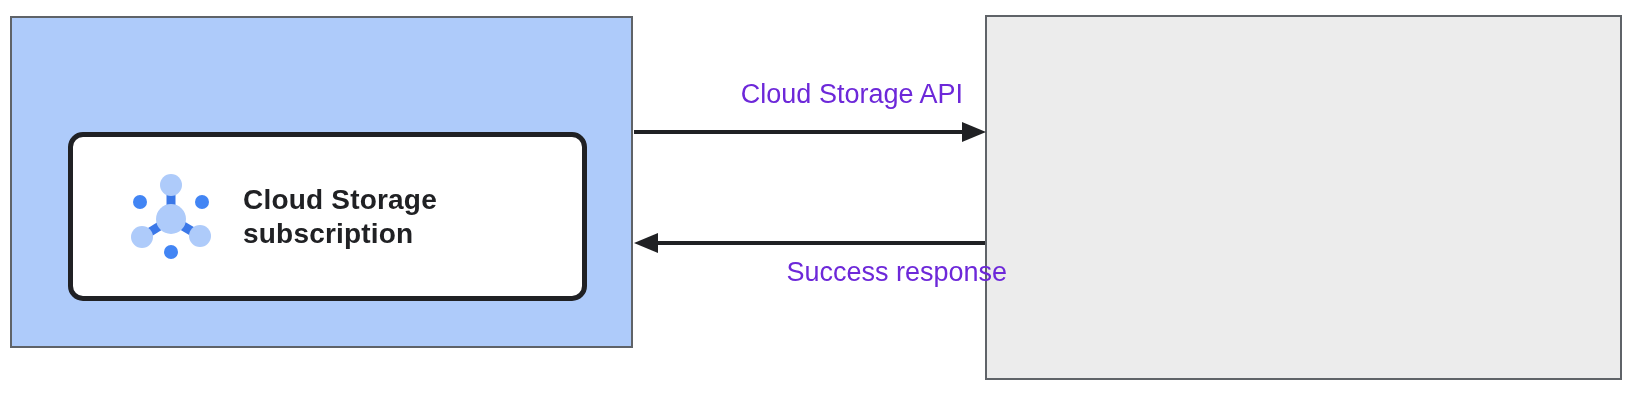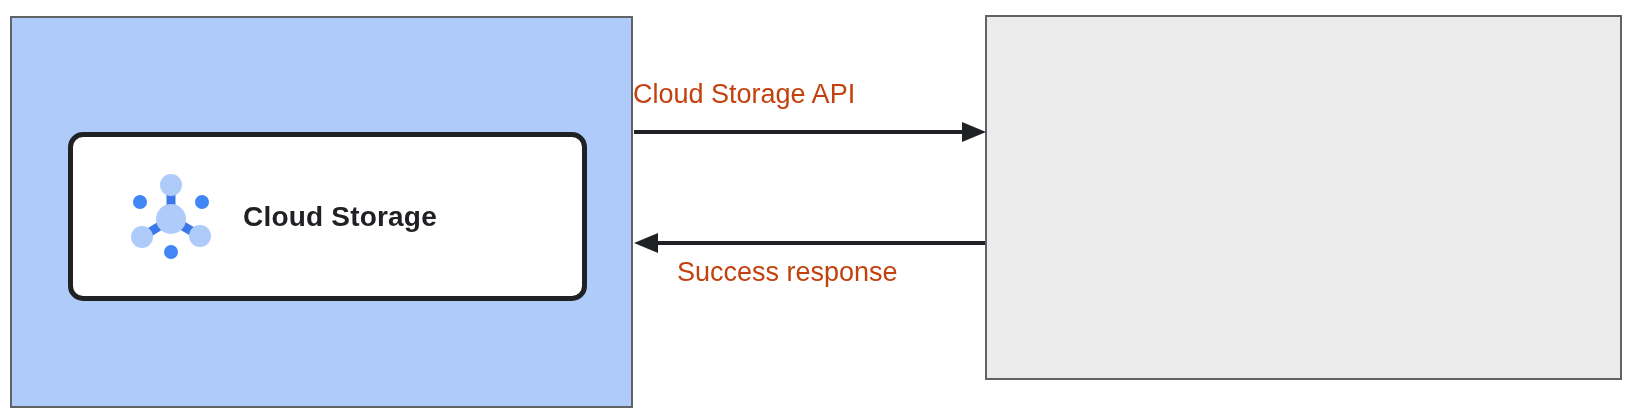--- a/index.html
+++ b/index.html
@@ -14,21 +14,21 @@
     overflow: hidden;
   }
 
   
   .zone {
     position: absolute;
     border: 2px solid #5F6368;
   }
   .zone-subscription {
     left: 10px; top: 16px;
-    width: 623px; height: 392px;
+    width: 623px; height: 332px;
     background: #AECBFA;
   }
   .zone-bucket {
     left: 985px; top: 15px;
     width: 637px; height: 365px;
     background: #ECECEC;
   }
 
   
   .card {
@@ -77,24 +77,24 @@
     left: 634px; top: 233px;
     border-top: 10px solid transparent;
     border-bottom: 10px solid transparent;
     border-right: 24px solid #202124;
   }
 
   .arrow-label {
     position: absolute;
     left: 633px;
     width: 330px;
-    text-align: left;
+    text-align: right;
     font-size: 27px;
     font-weight: 400;
-    color: #c2410c;
+    color: #6d28d9;
     white-space: nowrap;
   }
   .arrow-label-request { top: 79px; }
   .arrow-label-response { top: 257px; margin-left: 44px; }
 </style>
 </head>
 <body>
 
 <div class="canvas">
 
@@ -109,20 +109,21 @@
         <circle cx="50" cy="18" r="11" fill="#AECBFA"></circle>
         <circle cx="21" cy="70" r="11" fill="#AECBFA"></circle>
         <circle cx="79" cy="69" r="11" fill="#AECBFA"></circle>
         <circle cx="50" cy="52" r="15" fill="#AECBFA"></circle>
         <circle cx="19" cy="35" r="7" fill="#4285F4"></circle>
         <circle cx="81" cy="35" r="7" fill="#4285F4"></circle>
         <circle cx="50" cy="85" r="7" fill="#4285F4"></circle>
       </svg>
       <div class="card-label">
         <span>Cloud Storage</span>
+        <span>subscription</span>
       </div>
     </div>
   </div>
 
   <div class="zone zone-bucket">
     
   </div>
 
   <div class="arrow-label arrow-label-request">Cloud Storage API</div>
   <div class="arrow-line arrow-request-line"></div>

